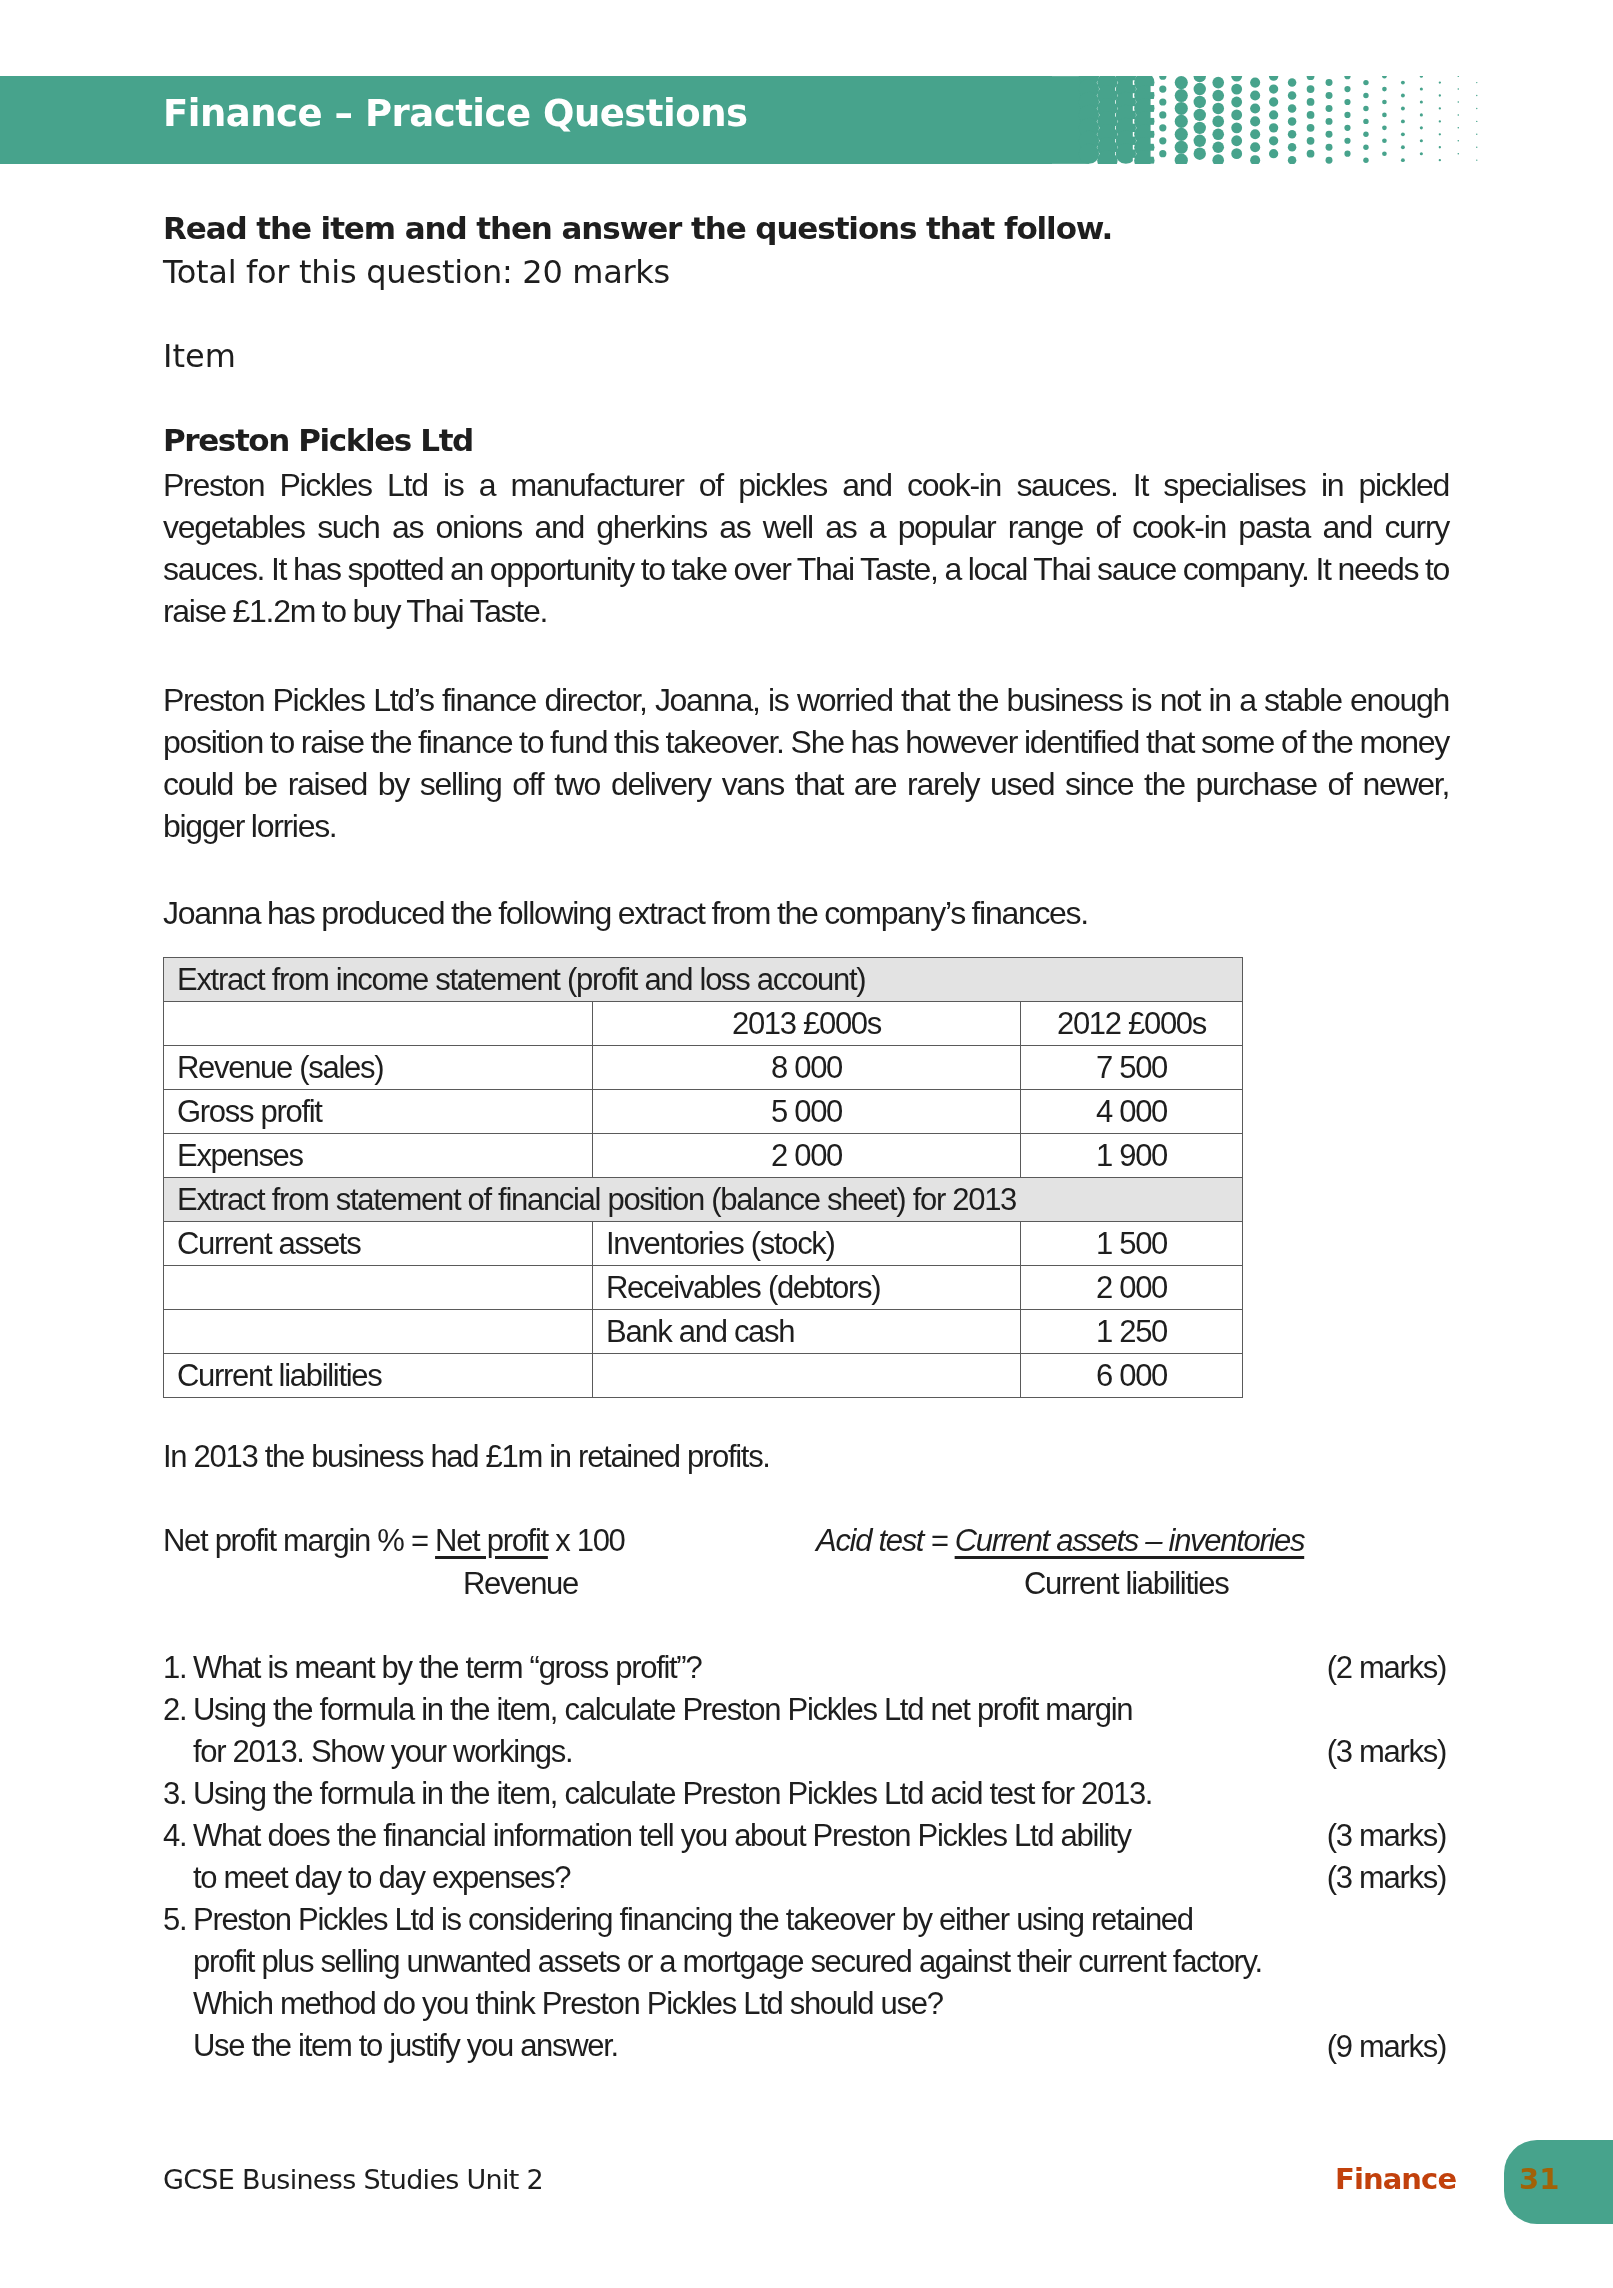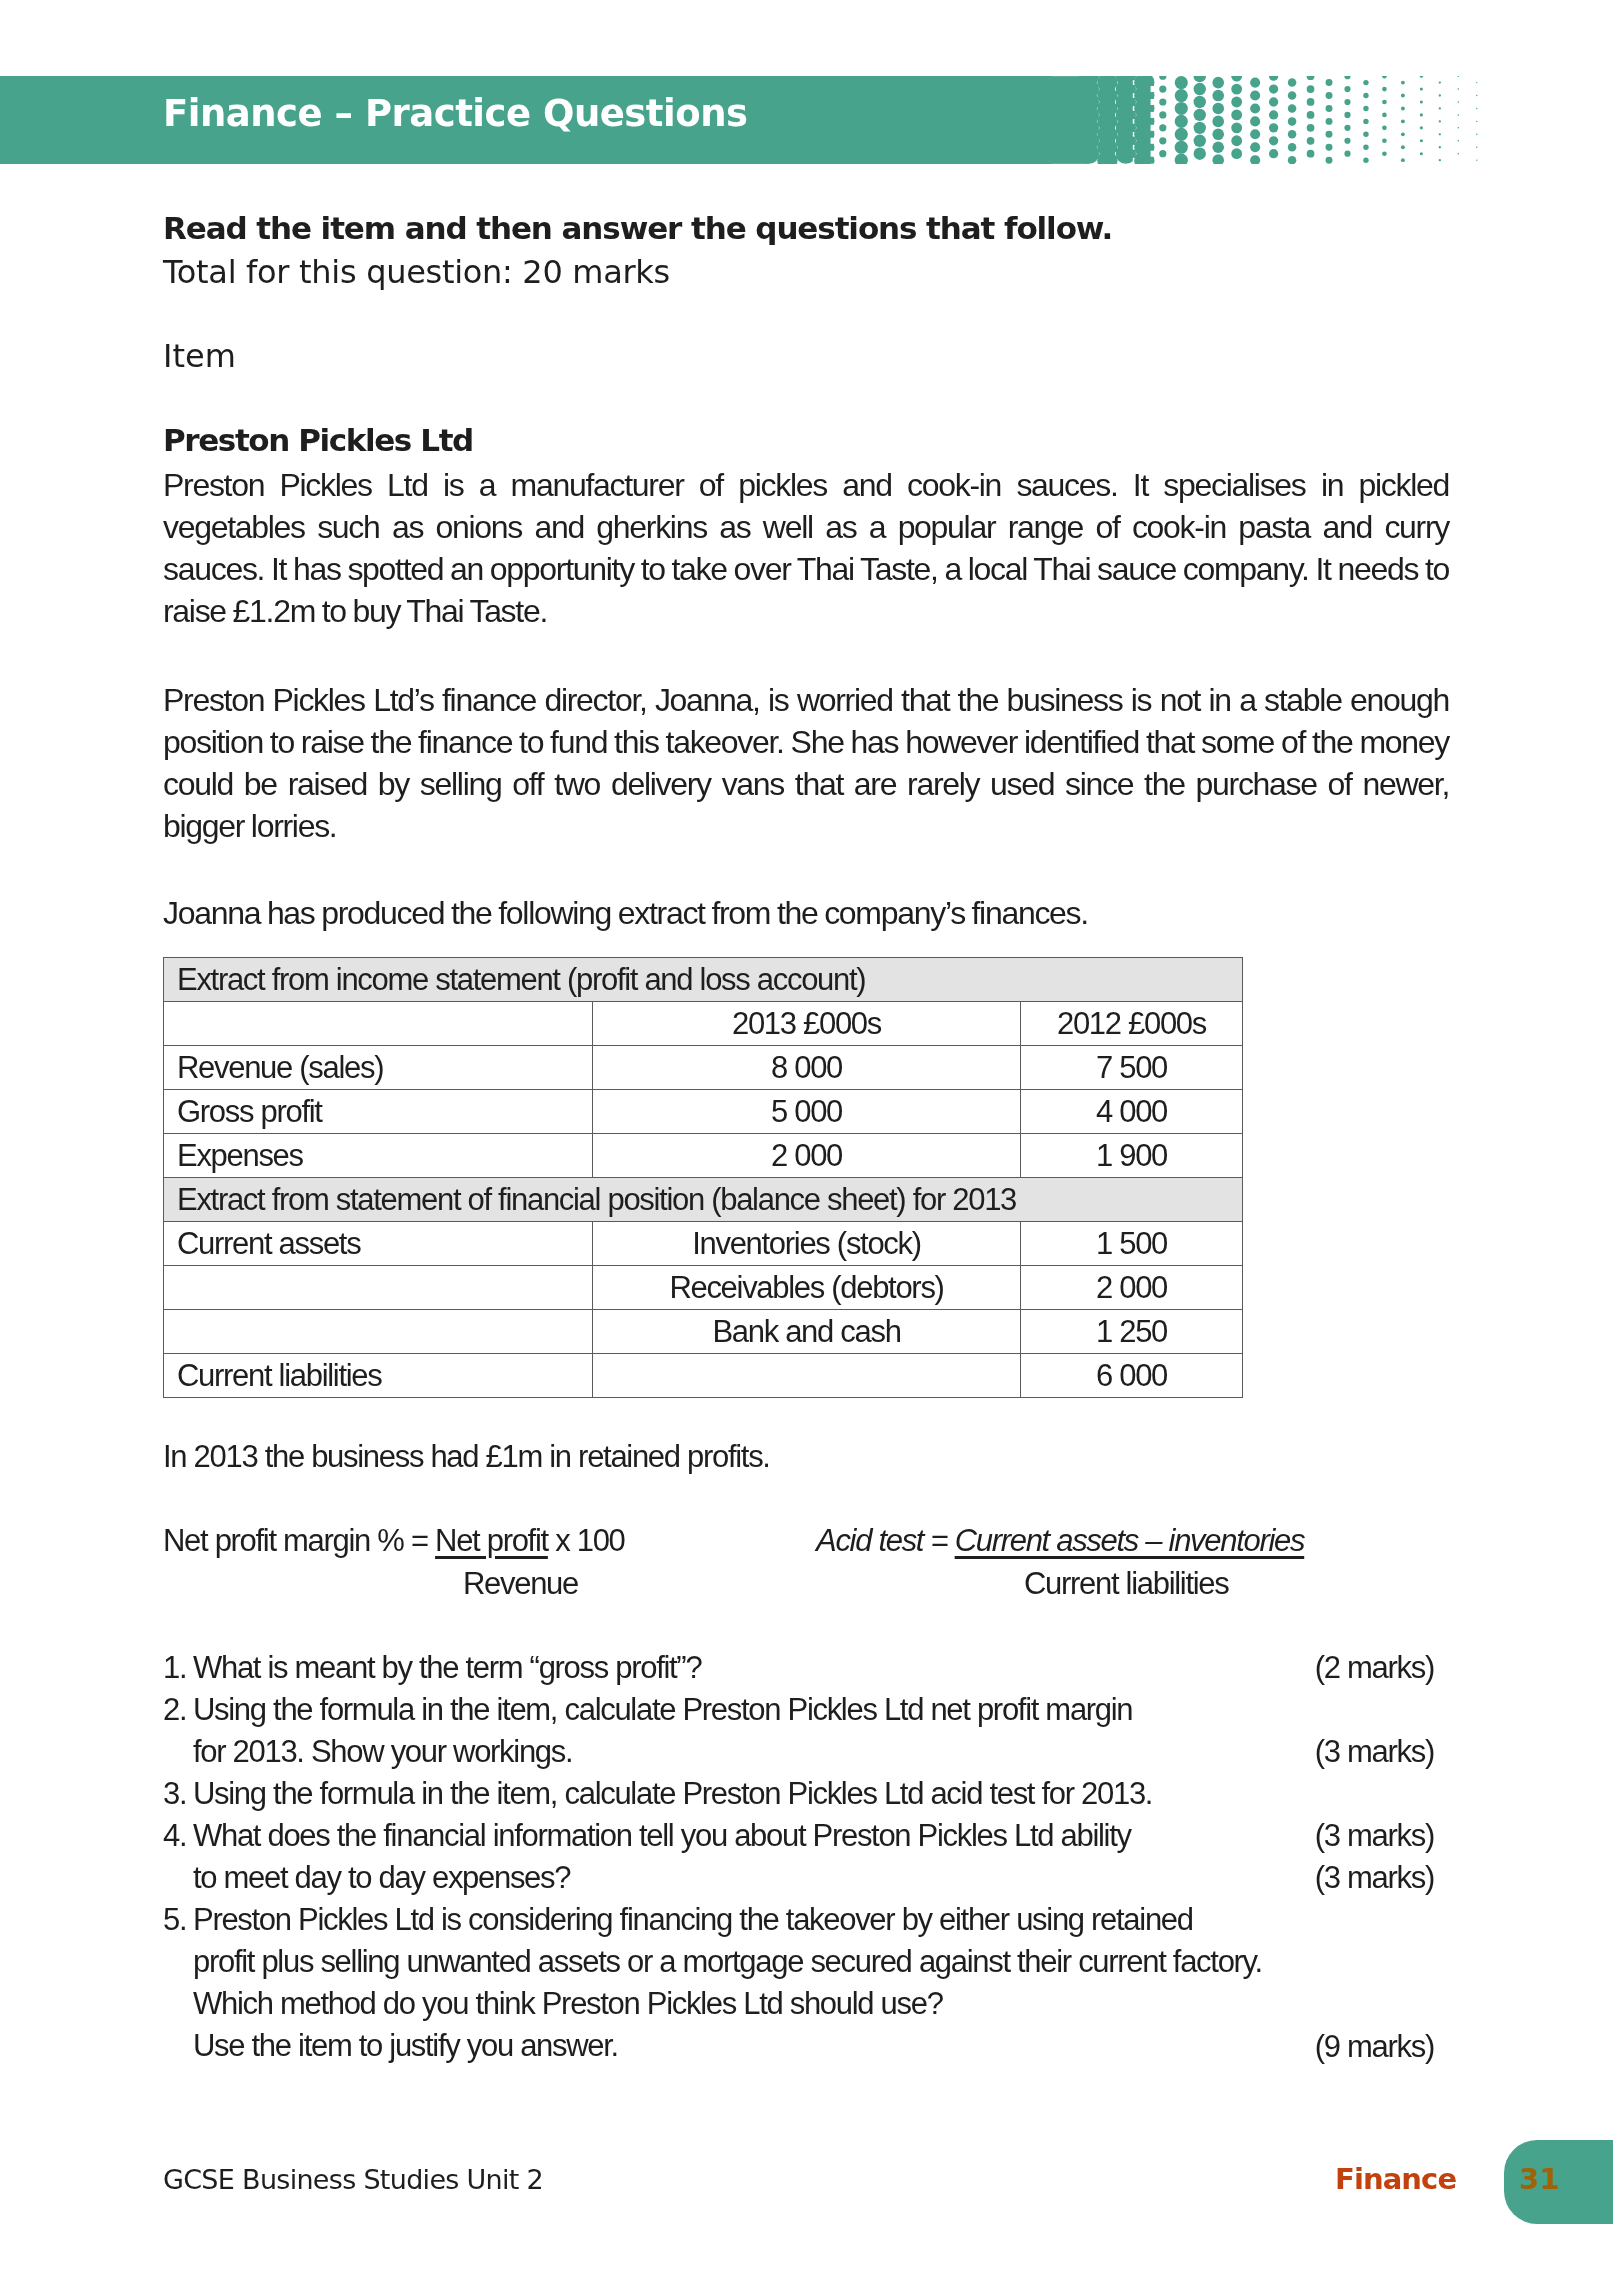--- a/index.html
+++ b/index.html
@@ -53,39 +53,39 @@
     position:absolute; left:163px; top:957px; width:1080px;
     border-collapse:collapse;
     font-family:"Liberation Sans", sans-serif; font-size:31px; letter-spacing:-1.3px;
   }
   .fin-table td {
     border:1.8px solid #5a5a5a; height:43px; padding:0 13px; line-height:43px;
     white-space:nowrap;
   }
   .fin-table tr.shade td { background:#e3e3e3; }
   .fin-table td.c1 { width:402px; }
-  .fin-table td.c2 { width:401px;text-align:center; }
+  .fin-table td.c2 { width:401px; }
   .fin-table td.num { text-align:center;margin-top:32px; }
   .fin-table td.ctr { text-align:center; }
 
   .retained {
     position:absolute; left:163px; top:1439px;
     font-size:31px; letter-spacing:-1.3px; white-space:nowrap;
   }
 
   
   .formula { position:absolute; font-size:31px; letter-spacing:-1.3px; white-space:nowrap; line-height:42px; }
   .u { text-decoration:underline; text-underline-offset:4.6px; }
 
   
   .q-list { position:absolute; left:163px; top:1647px; width:1287px; }
   .q-row { position:relative; font-size:31px; line-height:42px; letter-spacing:-1.3px; white-space:nowrap; }
   .q-num { position:absolute; left:0; top:0; }
   .q-text { margin-left:30px; }
-  .q-marks { position:absolute; right:16px;text-align:right; }
+  .q-marks { position:absolute; right:4px;text-align:right; }
 
   
   .footer-left {
     position:absolute; left:163px; top:2164px;
     font-family:"DejaVu Sans", sans-serif; font-size:27px; letter-spacing:-0.7px; white-space:nowrap;
   }
   .footer-section {
     position:absolute; left:1335px; top:2162px;
     font-family:"DejaVu Sans", sans-serif; font-weight:bold; font-size:29px; color:#c2410c; letter-spacing:-0.9px;
   }

